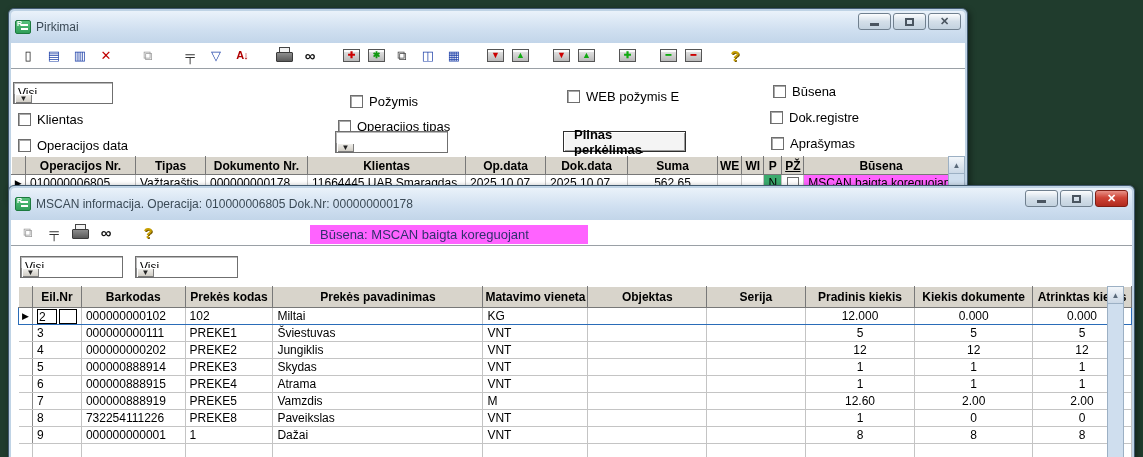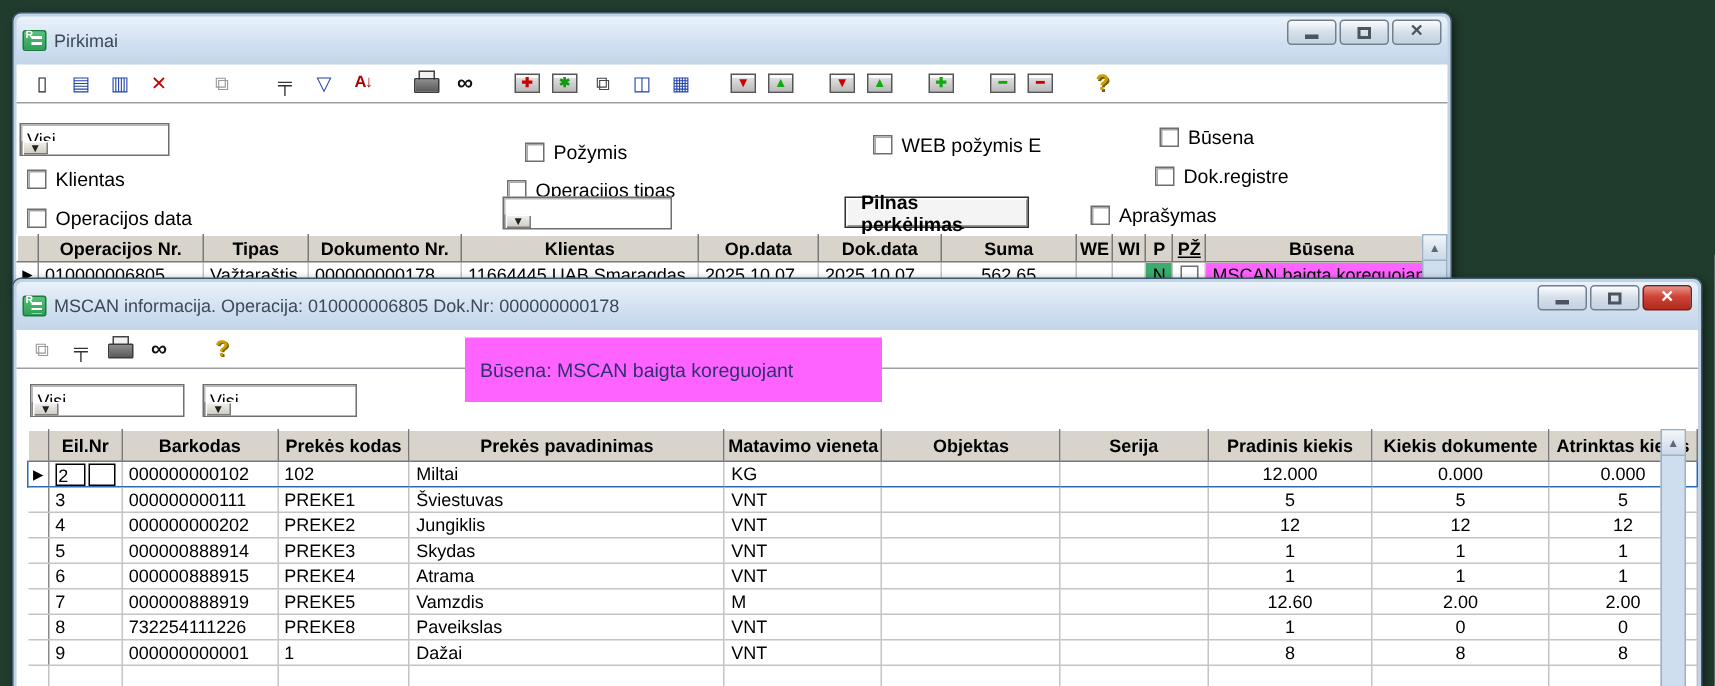--- a/index.html
+++ b/index.html
@@ -76,40 +76,40 @@
   .cell-magenta{background:#ff63ff;color:#30306e;}
   .pzcb{display:block;width:12px;height:12px;margin:1px auto;background:#fff;border:1px solid #6e6e6e;}
 
   
   .vscroll{position:absolute;width:17px;border:1px solid #9cb0c4;background:#cfdeee;}
   .vscroll .sbtn{height:17px;background:linear-gradient(#f2f6fa,#cbd8e6);border-bottom:1px solid #9cb0c4;
     display:flex;align-items:center;justify-content:center;font-size:8px;color:#5a6a7a;}
 
   
   .statuslabel{position:absolute;background:#ff63ff;color:#30306e;font-size:13px;
-    padding:14px 10px;white-space:nowrap;}
+    padding:2px 10px;white-space:nowrap;}
 
   
   #window1{left:8px;top:8px;width:960px;height:192px;}
   #window1 .client{height:166px;}
   #window2{left:8px;top:185px;width:1127px;height:280px;}
   #window2 .client{height:254px;}
 
   #w1-combo1{left:2px;top:39px;width:100px;}
   #w1-cb-klientas{left:7px;top:69px;}
   #w1-cb-opdata{left:7px;top:95px;}
   #w1-cb-pozymis{left:327px;top:51px;padding-left:12px;}
   #w1-cb-optipas{left:327px;top:76px;}
   #w1-combo2{left:324px;top:88px;width:113px;}
-  #w1-cb-webe{left:556px;top:46px;margin-left:15px;}
+  #w1-cb-webe{left:556px;top:46px;}
   #w1-cb-webi{left:556px;top:71px;margin-top:24px;}
   #w1-btn-pilnas{left:552px;top:88px;width:123px;}
   #w1-cb-busena{left:762px;top:41px;}
   #w1-cb-dokreg{left:759px;top:67px;}
-  #w1-cb-aprasymas{left:716px;top:93px;}
+  #w1-cb-aprasymas{left:760px;top:93px;}
   #grid1wrap{position:absolute;left:0;top:113px;}
   #w1-scroll{left:937px;top:113px;height:38px;}
 
   #w2-toolbar{border-bottom:1px solid #9aa0a6;}
   #w2-status{left:299px;top:5px;width:278px;}
   #w2-combo1{left:9px;top:36px;width:103px;}
   #w2-combo2{left:124px;top:36px;width:103px;}
   #grid2wrap{position:absolute;left:7px;top:66px;}
   #w2-scroll{left:1096px;top:66px;height:188px;}
 </style>

